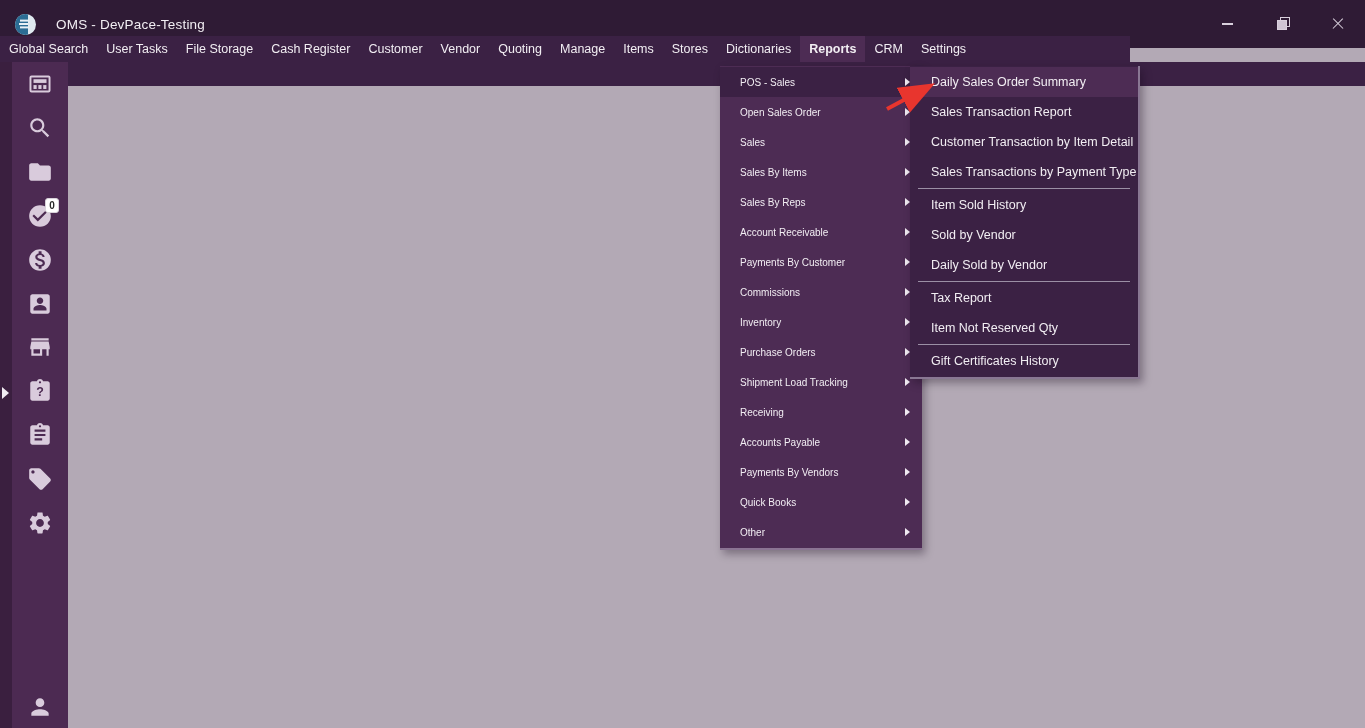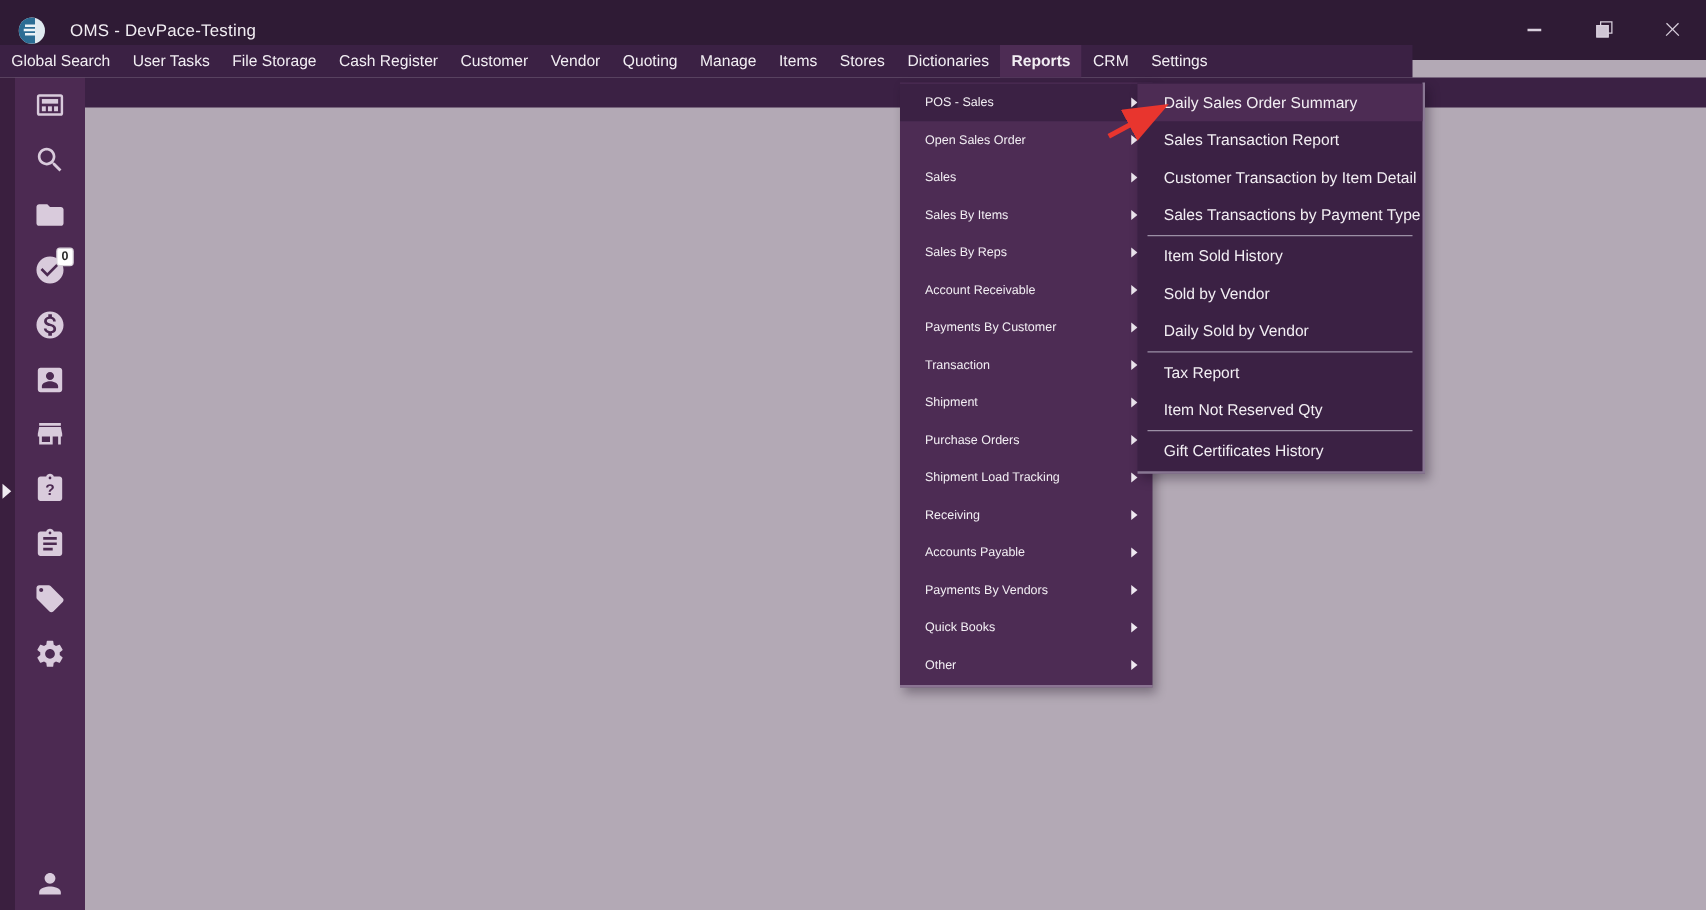--- a/index.html
+++ b/index.html
@@ -205,25 +205,25 @@
     </div>
     <div class="dd-item">
       <span class="dd-label">Account Receivable</span>
       <span class="dd-arrow"></span>
     </div>
     <div class="dd-item">
       <span class="dd-label">Payments By Customer</span>
       <span class="dd-arrow"></span>
     </div>
     <div class="dd-item">
-      <span class="dd-label">Transaction</span>
-      <span class="dd-arrow"></span>
-    </div>
-    <div class="dd-item">
-      <span class="dd-label">Shipment</span>
+      <span class="dd-label">Commissions</span>
+      <span class="dd-arrow"></span>
+    </div>
+    <div class="dd-item">
+      <span class="dd-label">Inventory</span>
       <span class="dd-arrow"></span>
     </div>
     <div class="dd-item">
       <span class="dd-label">Purchase Orders</span>
       <span class="dd-arrow"></span>
     </div>
     <div class="dd-item">
       <span class="dd-label">Shipment Load Tracking</span>
       <span class="dd-arrow"></span>
     </div>

